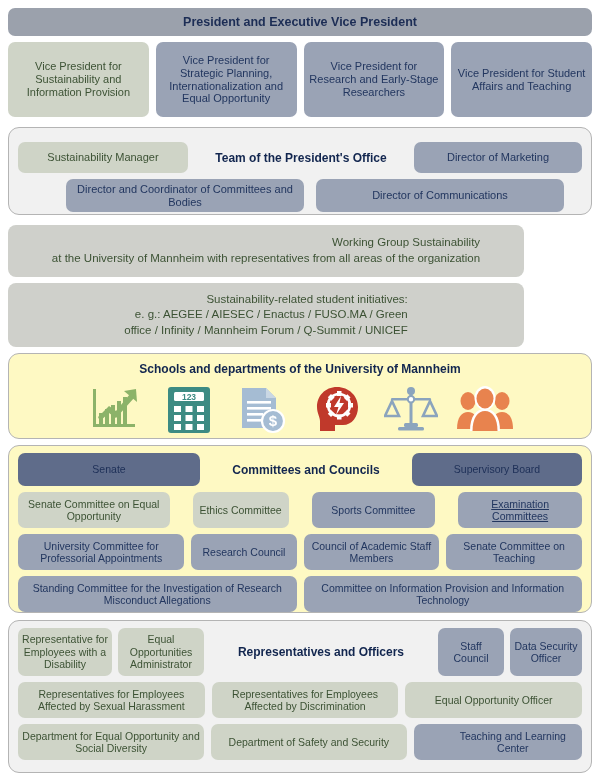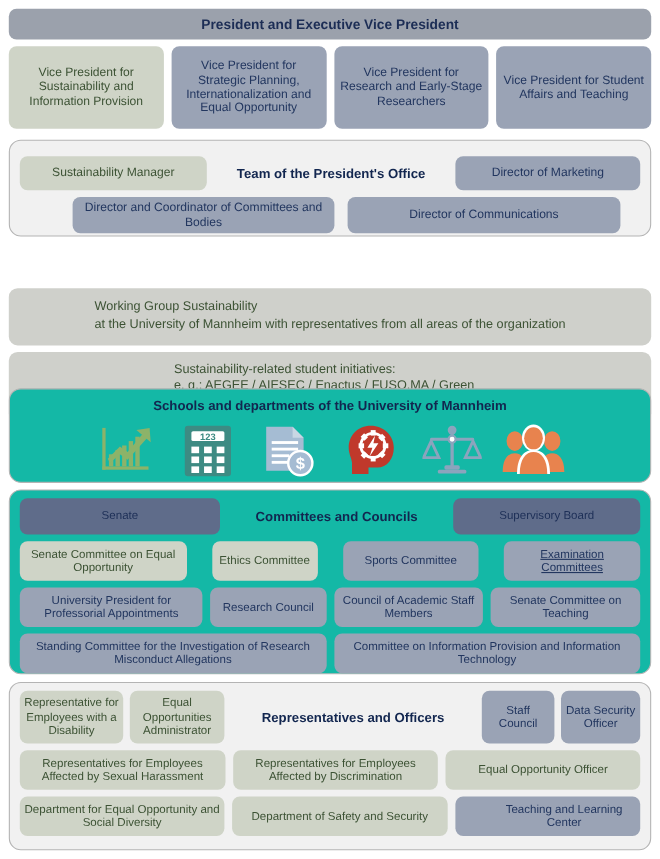--- a/index.html
+++ b/index.html
@@ -60,21 +60,21 @@
   }
 
   
   .panel {
     border: 1px solid #b4b4b4;
     border-radius: 11px;
     box-sizing: border-box;
     position: relative;
   }
   .panel-gray { background: #f1f1f1; }
-  .panel-white { background: #14b8a6; }
+  .panel-white { background: #fef9c3; }
 
   
   .row {
     display: flex;
     align-items: stretch;
   }
 
   
   #sec-president { position: absolute; left: 8px; top: 8px; width: 584px; }
   #president-banner {
@@ -95,32 +95,31 @@
     padding: 14px 9px;
   }
   #team-row1 { height: 31px; gap: 0; }
   #team-row2 { height: 33px; margin-top: 6px; gap: 12px; }
   #sec-team .box { font-size: 11px; }
 
   
   .wide-banner {
     position: absolute;
     left: 8px;
-    width: 584px;
+    width: 516px;
     background: #cfd0cb;
     color: #3c5234;
     border-radius: 8px;
     display: flex;
     align-items: center;
     justify-content: center;
-    text-align: left;
+    text-align: right;
     font-size: 11.5px;
     line-height: 1.35;
     box-sizing: border-box;
-    margin-top: 37px;
   }
   #sec-workgroup { top: 225px; height: 52px; }
   #sec-initiatives { top: 283px; height: 64px; }
 
   
   #sec-schools {
     position: absolute; left: 8px; top: 353px; width: 584px; height: 86px;
     padding-top: 6px;
   }
   #schools-title { font-size: 12px; height: 18px; }
@@ -324,21 +323,21 @@
     </div>
 
     <div id="com-row2" class="row">
       <div class="box box-green" style="flex:1.55;">Senate Committee on Equal Opportunity</div>
       <div class="box box-green" style="flex:0.95;text-align:center;">Ethics Committee</div>
       <div class="box box-blue" style="flex:1.25;">Sports Committee</div>
       <div class="box box-blue" style="flex:1.25;text-decoration:underline;">Examination Committees</div>
     </div>
 
     <div id="com-row3" class="row">
-      <div class="box box-blue" style="flex:1.55;">University President for Professorial Appointments</div>
+      <div class="box box-blue" style="flex:1.55;">University Committee for Professorial Appointments</div>
       <div class="box box-blue" style="flex:0.95;">Research Council</div>
       <div class="box box-blue" style="flex:1.25;">Council of Academic Staff Members</div>
       <div class="box box-blue" style="flex:1.25;">Senate Committee on Teaching</div>
     </div>
 
     <div id="com-row4" class="row">
       <div class="box box-blue" style="flex:1;">Standing Committee for the Investigation of Research Misconduct Allegations</div>
       <div class="box box-blue" style="flex:1;">Committee on Information Provision and Information Technology</div>
     </div>
   </div>

